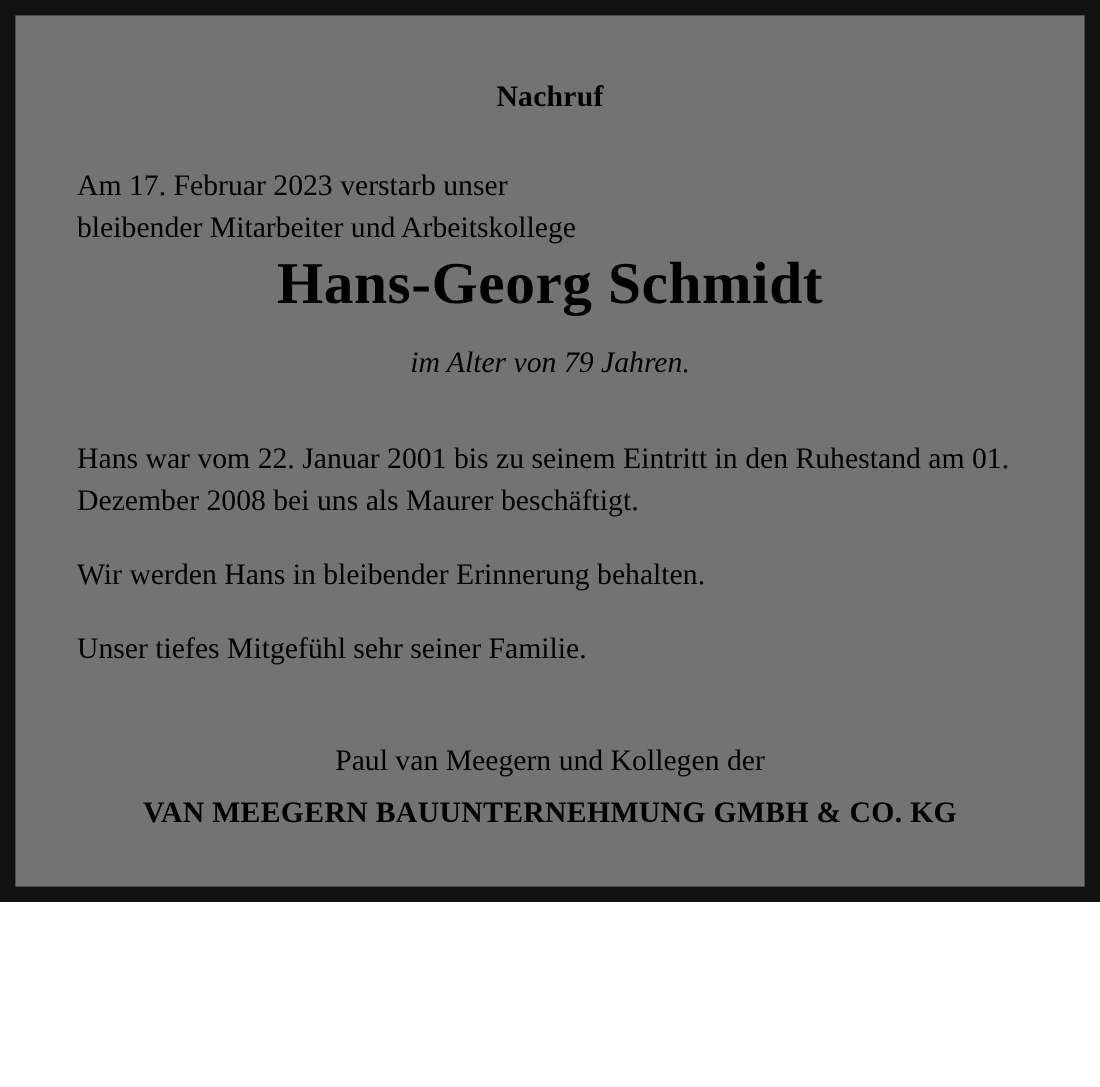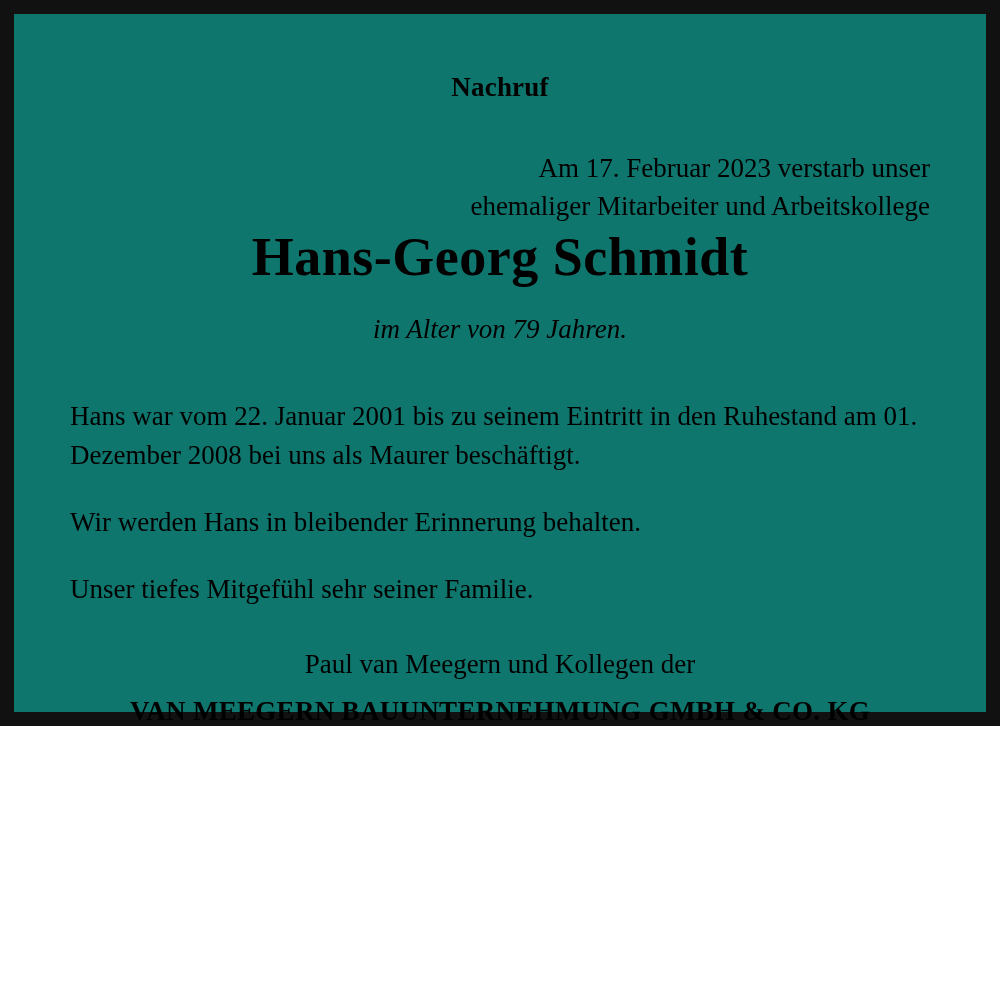--- a/index.html
+++ b/index.html
@@ -9,37 +9,37 @@
   }
   body {
     width: 1000px;
     height: 988px;
     font-family: "Liberation Serif", serif;
     color: #000000;
   }
   .obituary-frame {
     box-sizing: border-box;
     width: 1000px;
-    height: 726px;
+    height: 820px;
     border: 14px solid #111111;
-    background: #0f766e;
+    background: #737373;
     padding: 38px 56px 24px 56px;
     display: flex;
     flex-direction: column;
   }
   .notice-heading {
     text-align: center;
     font-weight: bold;
     font-size: 27px;
     letter-spacing: 0.2px;
     margin-top: 20px;
     margin-bottom: 46px;
   }
   .intro-line {
-    text-align: right;
+    text-align: left;
     font-size: 27px;
     line-height: 1.42;
   }
   .deceased-name {
     text-align: center;
     font-weight: bold;
     font-size: 54px;
     letter-spacing: 0.5px;
     margin-bottom: 26px;
   }
@@ -76,21 +76,21 @@
   }
 </style>
 </head>
 <body>
 
 <div class="obituary-frame">
 
   <div class="notice-heading">Nachruf</div>
 
   <div class="intro-line">Am 17. Februar 2023 verstarb unser</div>
-  <div class="intro-line">ehemaliger Mitarbeiter und Arbeitskollege</div>
+  <div class="intro-line">bleibender Mitarbeiter und Arbeitskollege</div>
 
   <div class="deceased-name">Hans-Georg Schmidt</div>
 
   <div class="age-line">im Alter von 79 Jahren.</div>
 
   <p class="body-paragraph">Hans war vom 22. Januar 2001 bis zu seinem Eintritt in den Ruhestand am 01. Dezember 2008 bei uns als Maurer beschäftigt.</p>
   <p class="body-paragraph">Wir werden Hans in bleibender Erinnerung behalten.</p>
   <p class="body-paragraph">Unser tiefes Mitgefühl sehr seiner Familie.</p>
 
   <div class="spacer-flex"></div>

